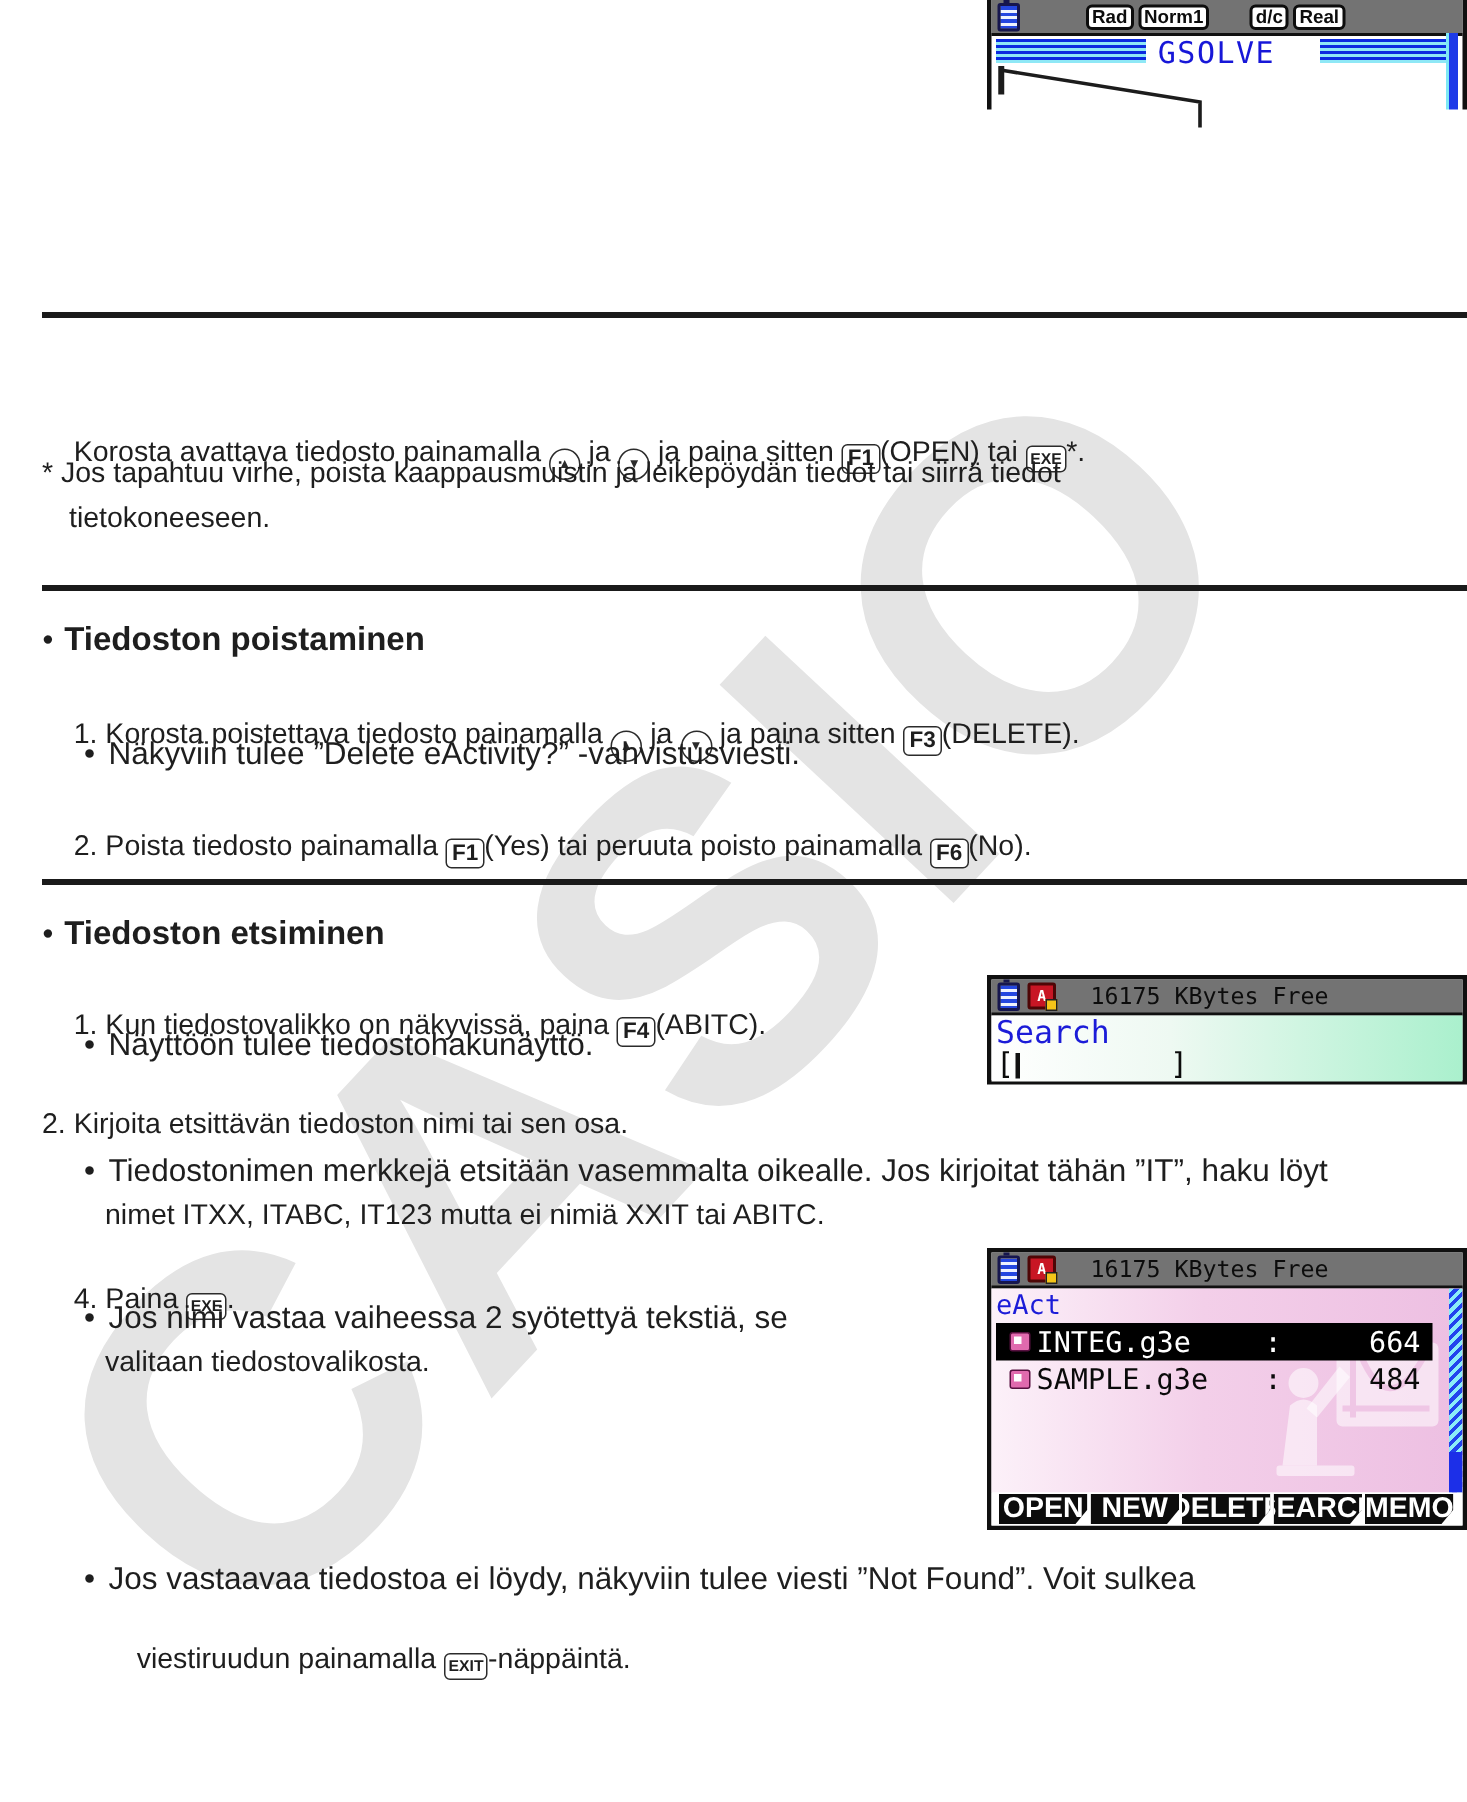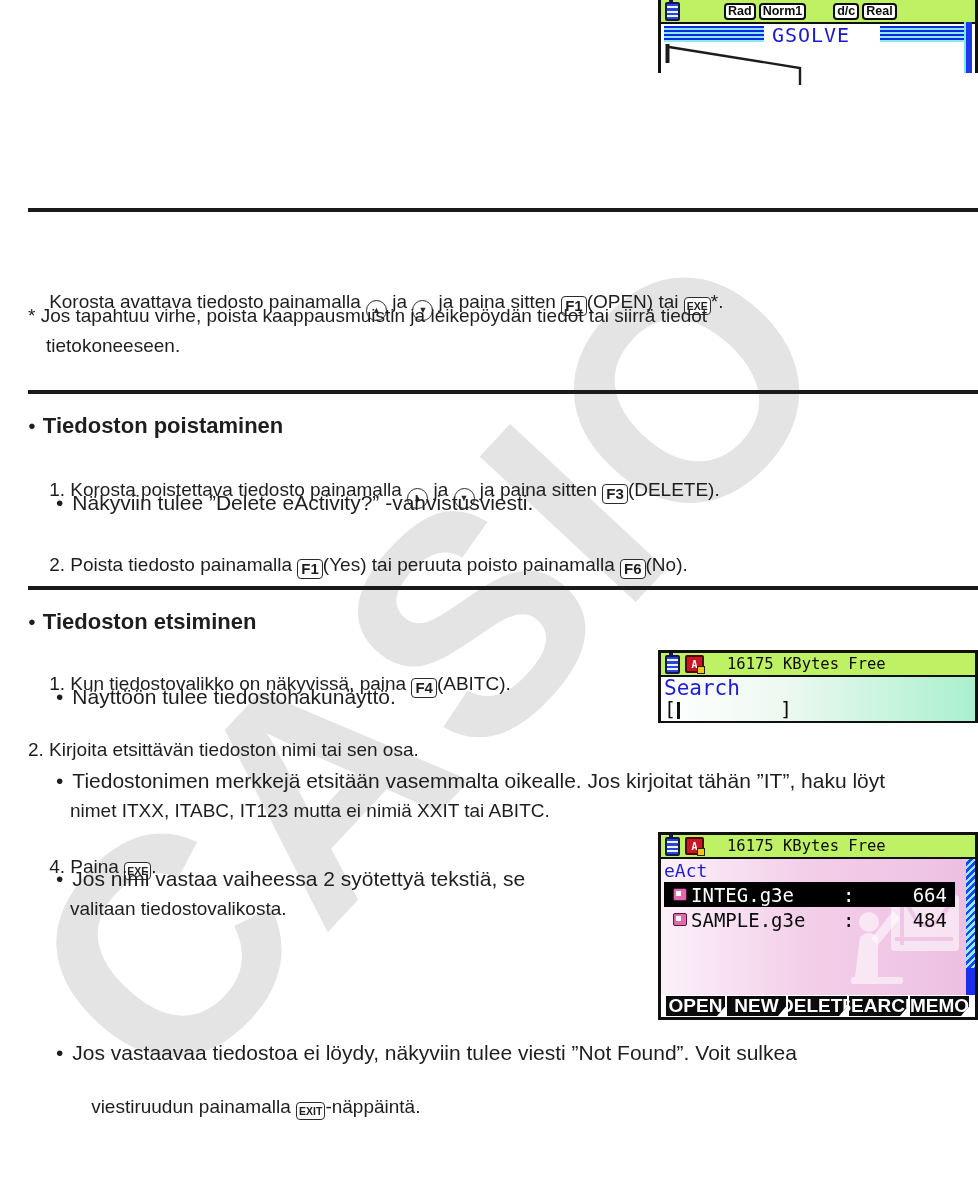--- a/index.html
+++ b/index.html
@@ -19,21 +19,21 @@
   .bullet::before{content:"\2022";margin-right:9px;}
   
   .kcirc{display:inline-flex;width:21px;height:21px;border:1.8px solid #2b2b2b;border-radius:50%;
          align-items:center;justify-content:center;font-size:9px;color:#2b2b2b;vertical-align:-5px;
          box-sizing:border-box;background:#fff;}
   .kbox{display:inline-block;border:1.8px solid #2b2b2b;border-radius:4px;font-weight:bold;
         padding:0 3px;font-size:15px;line-height:18px;vertical-align:-3px;background:#fff;}
   .kbox.small{font-size:10.5px;line-height:14px;padding:1px 2px;vertical-align:-2px;}
   
   .calcfont{font-family:"DejaVu Sans Mono",monospace;font-weight:normal;}
-  .statusbar{height:22px;background:#bef264;display:flex;align-items:center;border-bottom:2px solid #101010;}
+  .statusbar{height:22px;background:#737373;display:flex;align-items:center;border-bottom:2px solid #101010;}
   .batt{width:11px;height:15px;border:2px solid #16164e;border-radius:2px;margin-left:4px;flex:none;
         background:repeating-linear-gradient(180deg,#2547e0 0 2.5px,#eef2ff 2.5px 4.5px);position:relative;}
   .batt::before{content:"";position:absolute;top:-4px;left:2px;width:4px;height:2px;background:#16164e;}
   .alock{width:15px;height:14px;background:#c81624;border:2px solid #4e0606;border-radius:2px;color:#fff;
          font:bold 10px "DejaVu Sans Mono",monospace;display:flex;align-items:center;justify-content:center;
          position:relative;margin-left:5px;flex:none;}
   .alock::after{content:"";position:absolute;right:-3px;bottom:-3px;width:6px;height:6px;
                 background:#f5c518;border:1px solid #222;}
   .memtext{margin-left:23px;font-size:15.5px;color:#0c0c0c;}
   

